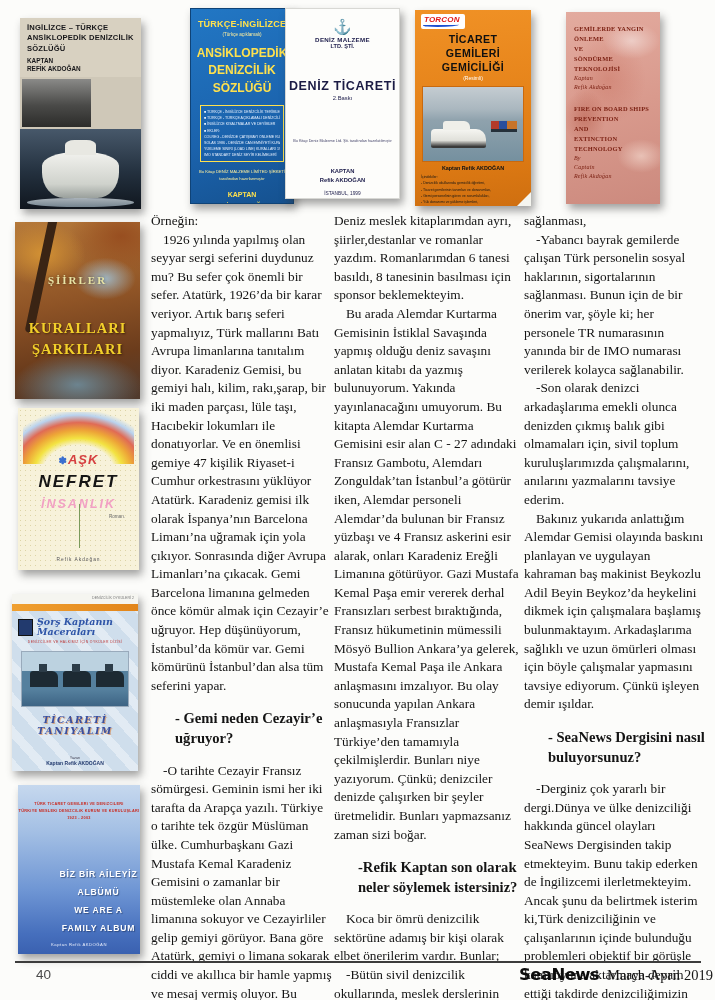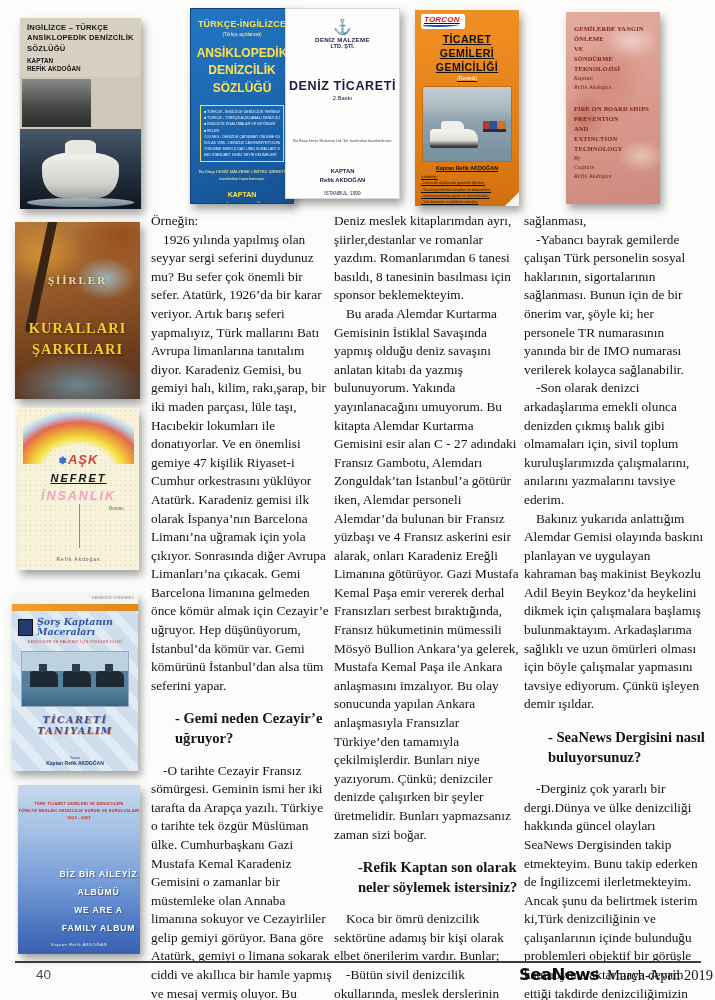--- a/index.html
+++ b/index.html
@@ -45,22 +45,22 @@
   .c3-anchor { font-size:15px; line-height:1; color:#1d1d46; }
   .c3-co { font-size:6.2px; font-weight:bold; margin-top:2px; letter-spacing:.3px; }
   .c3-co2 { font-size:5.6px; font-weight:bold; }
   .c3-title { font-size:12.5px; font-weight:bold; letter-spacing:.6px; margin-top:30px; color:#1b1b44; }
   .c3-ed { font-size:5.8px; margin-top:2px; }
   .c3-note { font-size:3.8px; color:#44446a; margin-top:38px; }
   .c3-auth { font-size:5.8px; font-weight:bold; margin-top:24px; line-height:1.6; }
   .c3-city { font-size:4.8px; margin-top:5px; }
 
   
-  .c4 { left:415px; top:10px; width:104px; height:196px; background:linear-gradient(175deg,#f09125 0%,#e07c14 70%,#cf6f10 100%);
-        font-family:"Liberation Sans",sans-serif; color:#101010; padding:4px 6px;text-decoration:underline; }
+  .c4 { left:415px; top:10px; width:116px; height:196px; background:linear-gradient(175deg,#f09125 0%,#e07c14 70%,#cf6f10 100%);
+        font-family:"Liberation Sans",sans-serif; color:#101010; padding:4px 6px; }
   .c4-logo { width:44px; height:15px; background:#fff; border-radius:2px; padding:1px 3px; position:relative; }
   .c4-logo-text { color:#e01818; font-weight:bold; font-style:italic; font-size:8px; letter-spacing:.2px; }
   .c4-swoosh { position:absolute; left:2px; right:6px; bottom:2px; height:4px; border-bottom:2px solid #1b4fd0; border-radius:0 0 60% 40%; }
   .c4-title { text-align:center; font-weight:bold; font-size:10.6px; letter-spacing:.4px; margin-top:4px; line-height:1.3; }
   .c4-sub { text-align:center; font-size:5px; color:#fff; margin-top:1px; }
   .c4-photo { position:relative; margin:5px 1px 0 1px; height:76px; border:1px solid #c9690e;
     background:linear-gradient(180deg,#c4ccd1 0%,#aab7bf 30%,#8fa2ad 45%,#75909f 100%); }
   .c4-liner { position:absolute; left:8%; bottom:18%; width:55%; height:26%;
     background:linear-gradient(180deg,#f6f6f2 0%,#e0e0da 60%,#3a3a3a 92%); border-radius:4px 10px 2px 2px; }
   .c4-liner:before { content:""; position:absolute; left:22%; right:30%; top:-40%; height:45%; background:#efefe9; border-radius:3px 6px 0 0; }
@@ -94,21 +94,21 @@
   .l1-trunk { position:absolute; left:22px; top:-8px; width:9px; height:120px; background:#3a2414; transform:rotate(12deg); border-radius:4px; }
   .l1-tag { position:relative; margin-top:52px; color:#e9e4a6; font-size:11px; font-weight:bold; letter-spacing:2px; text-shadow:0 0 3px rgba(0,0,0,.5); }
   .l1-title { position:relative; margin-top:32px; color:#f2cf2a; font-size:14.5px; font-weight:bold; letter-spacing:1px; line-height:1.45; text-shadow:1px 1px 2px rgba(40,20,0,.65); }
 
   .l2 { left:18px; top:408px; width:121px; height:162px; text-align:center; font-family:"Liberation Sans",sans-serif;
     background:radial-gradient(#ddd4a6 .6px, transparent .7px) 0 0/5px 5px, #f7f2da; }
   .l2-rainbow { position:absolute; top:4px; left:4%; width:92%; height:52px;
     background:radial-gradient(ellipse 95% 160% at 50% 118%, transparent 34%, #f3e342 42%, #eda437 52%, #e06b55 61%, #b9d2ee 70%, transparent 77%); }
   .l2-ask { position:relative; margin-top:44px; font-size:13px; font-weight:bold; font-style:italic; color:#d64040; letter-spacing:1px; }
   .l2-flower { color:#3a6fd0; font-style:normal; font-size:10px; }
-  .l2-nefret { position:relative; font-size:11px; font-weight:bold; font-style:italic; color:#151515; letter-spacing:2px; margin-top:5px;text-decoration:underline; }
+  .l2-nefret { position:relative; font-size:17px; font-weight:bold; font-style:italic; color:#151515; letter-spacing:2px; margin-top:5px; }
   .l2-insanlik { position:relative; font-size:12.5px; font-weight:bold; font-style:italic; color:#f2a0c4; letter-spacing:2px; margin-top:5px; }
   .l2-roman { position:relative; font-size:4.6px; color:#6a6a6a; text-align:right; padding-right:14px; margin-top:3px; }
   .l2-stem { position:absolute; left:50%; top:96px; width:1.5px; height:44px; background:#7a9a5a; }
   .l2-auth { position:absolute; bottom:8px; width:100%; font-size:4.8px; color:#55555a; letter-spacing:1px; }
 
   .l3 { left:12px; top:594px; width:126px; height:177px; font-family:"Liberation Sans",sans-serif;
     background:repeating-linear-gradient(48deg, rgba(255,255,255,.4) 0 9px, rgba(255,255,255,0) 9px 22px), #cfdeec; }
   .l3-head { height:10px; background:#f5f5f0; font-size:3.6px; color:#777; text-align:right; padding:2px 4px 0 0; }
   .l3-band { height:7px; background:linear-gradient(90deg,#f0a030,#e2851a); }
   .l3-titlerow { display:flex; align-items:center; gap:4px; padding:6px 4px 0 6px; }

